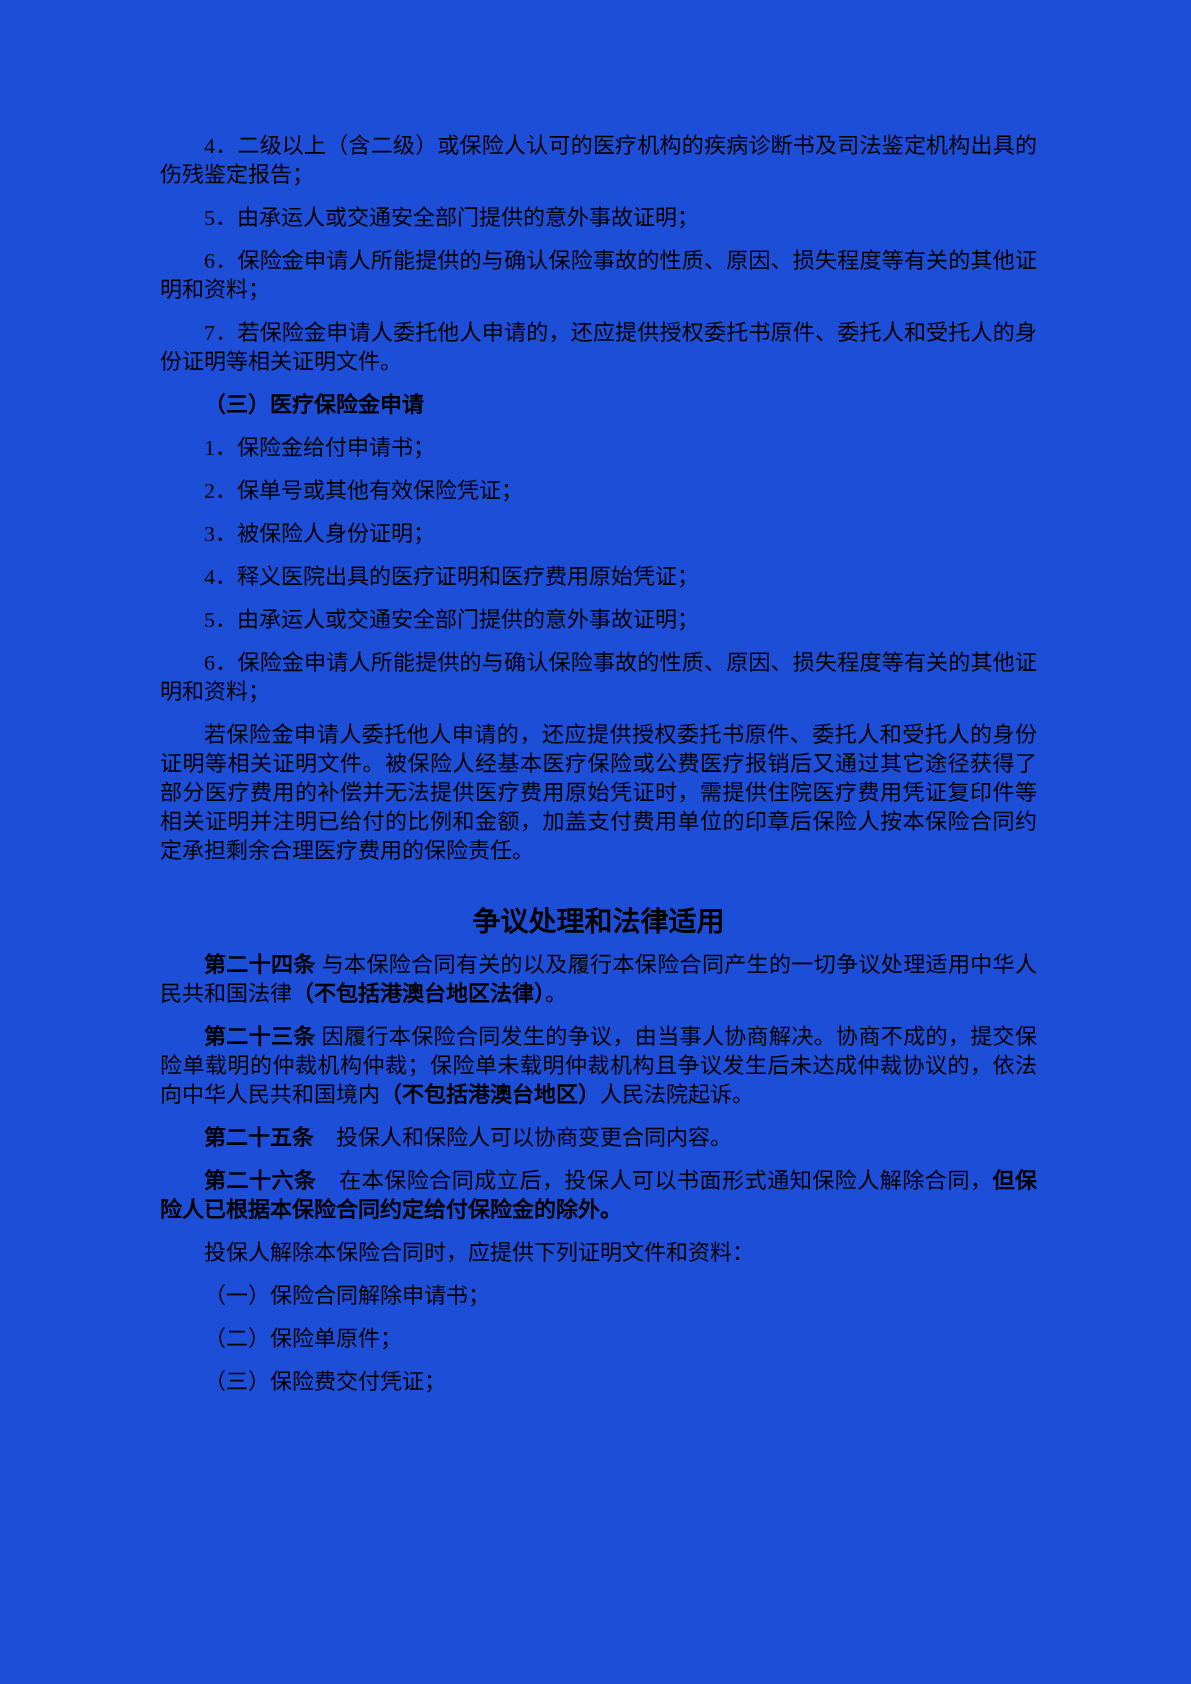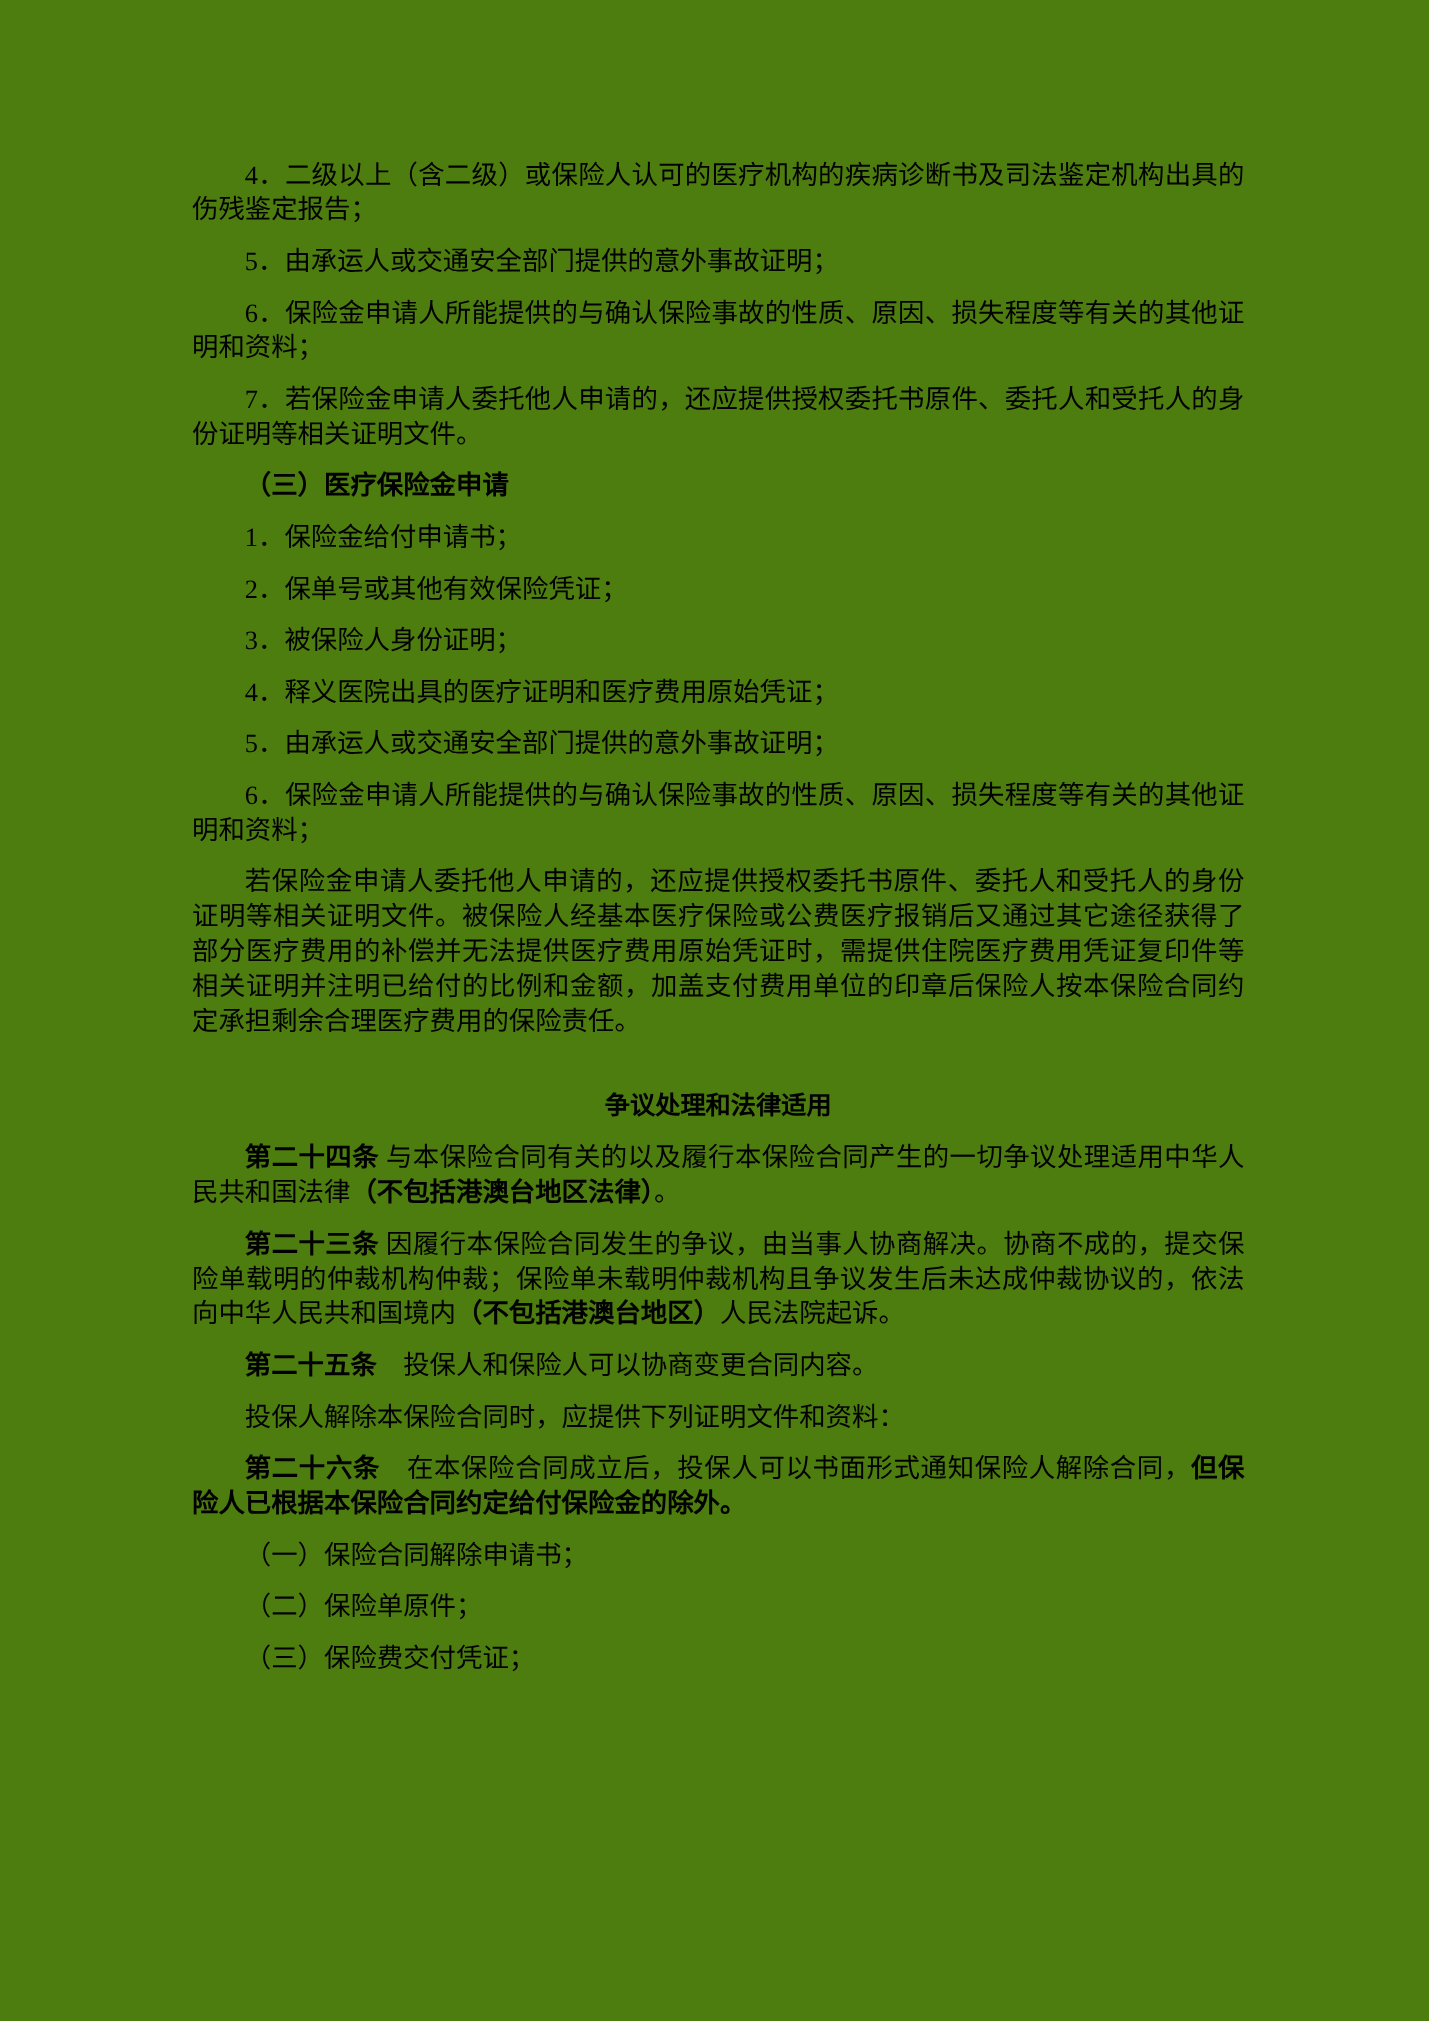--- a/index.html
+++ b/index.html
@@ -5,21 +5,21 @@
   html, body {
     margin: 0;
     padding: 0;
     background: #ffffff;
   }
   .page {
     position: relative;
     width: 1191px;
     height: 1684px;
     box-sizing: border-box;
-    background: #4d7c0f;
+    background: #1d4ed8;
     color: #000000;
     padding: 131px 154px 28px 160px;
     font-family: "Liberation Serif", "DejaVu Serif", serif;
     font-size: 22px;
     line-height: 29px;
     overflow: hidden;
   }
   .para {
     margin: 0 0 14px 0;
     text-indent: 2em;
@@ -32,21 +32,21 @@
     margin: 0 0 14px 0;
     text-indent: 2em;
     font-weight: bold;
     text-align: left;
   }
   .section-heading {
     margin: 42px 0 14px 0;
     text-indent: 0;
     text-align: center;
     font-weight: bold;
-    font-size: 21px;
+    font-size: 28px;
   }
   section { margin: 0; padding: 0; }
 </style>
 </head>
 <body>
 
 <div class="page">
 
   <section>
     <p class="para">4．二级以上（含二级）或保险人认可的医疗机构的疾病诊断书及司法鉴定机构出具的伤残鉴定报告；</p>
@@ -67,20 +67,20 @@
   </section>
 
   <section>
     <p class="section-heading">争议处理和法律适用</p>
     <p class="para"><b>第二十四条</b><span> 与本保险合同有关的以及履行本保险合同产生的一切争议处理适用中华人民共和国法律</span><b>（不包括港澳台地区法律）</b><span>。</span></p>
     <p class="para"><b>第二十三条</b><span> 因履行本保险合同发生的争议，由当事人协商解决。协商不成的，提交保险单载明的仲裁机构仲裁；保险单未载明仲裁机构且争议发生后未达成仲裁协议的，依法向中华人民共和国境内</span><b>（不包括港澳台地区）</b><span>人民法院起诉。</span></p>
   </section>
 
   <section>
     <p class="para"><b>第二十五条</b><span>　投保人和保险人可以协商变更合同内容。</span></p>
+    <p class="para"><b>第二十六条</b><span>　在本保险合同成立后，投保人可以书面形式通知保险人解除合同，</span><b>但保险人已根据本保险合同约定给付保险金的除外。</b></p>
     <p class="para">投保人解除本保险合同时，应提供下列证明文件和资料：</p>
-    <p class="para"><b>第二十六条</b><span>　在本保险合同成立后，投保人可以书面形式通知保险人解除合同，</span><b>但保险人已根据本保险合同约定给付保险金的除外。</b></p>
     <p class="para">（一）保险合同解除申请书；</p>
     <p class="para">（二）保险单原件；</p>
     <p class="para">（三）保险费交付凭证；</p>
   </section>
 
 </div>
 
 </body></html>

